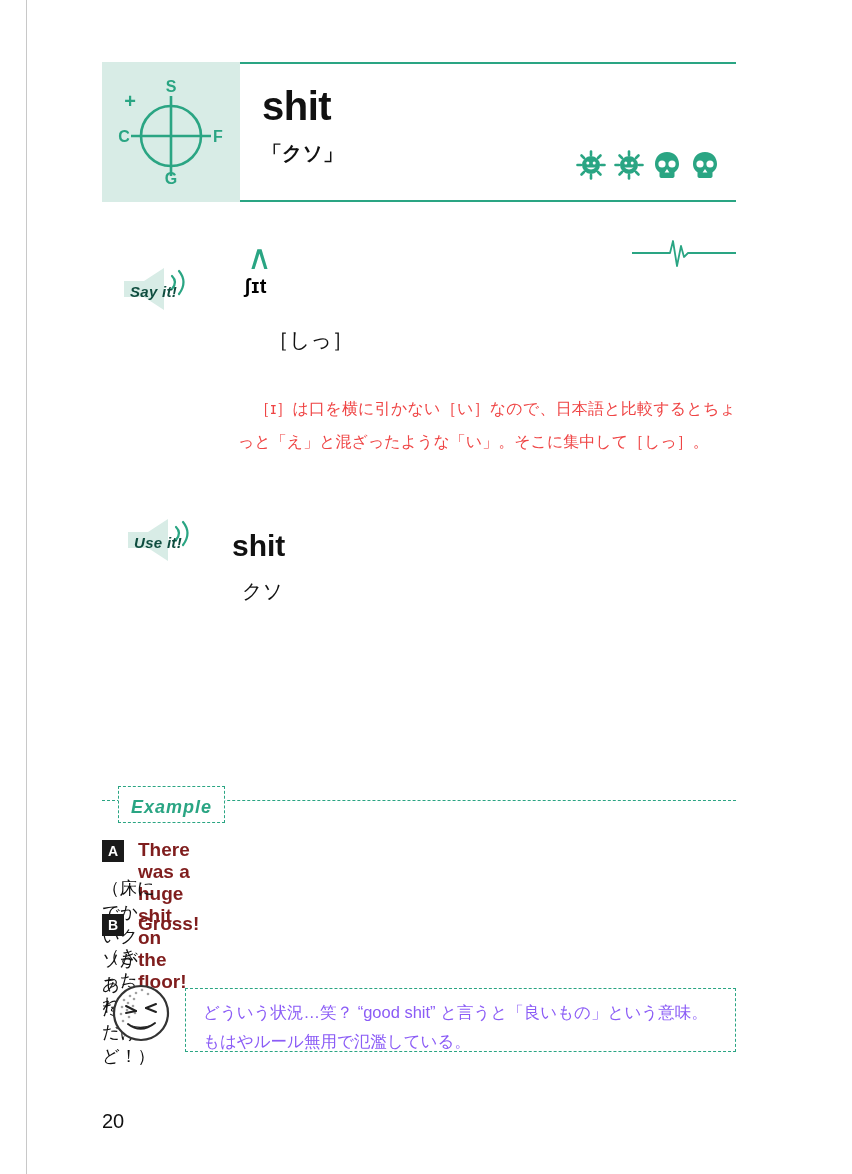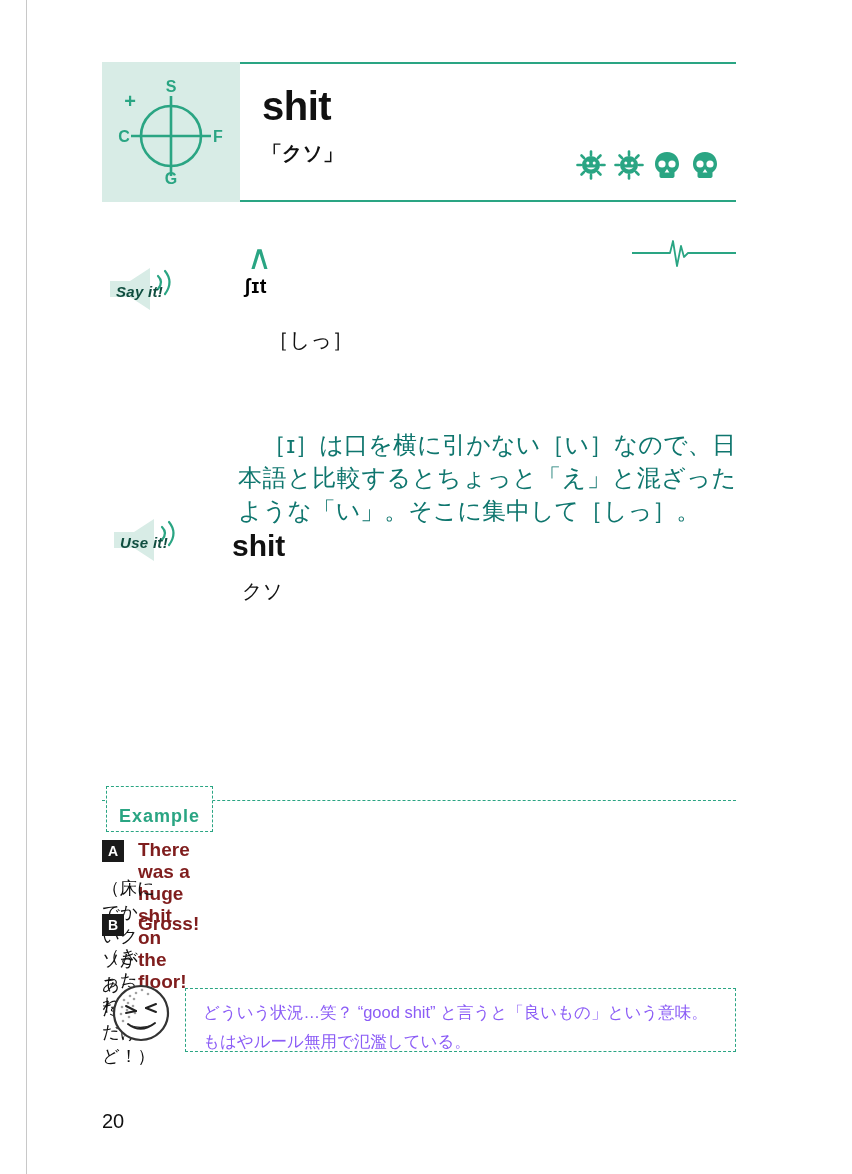--- a/index.html
+++ b/index.html
@@ -84,20 +84,21 @@
     display: flex;
     gap: 8px;
     align-items: center;
   }
 
   
   .sayit-tag, .useit-tag {
     position: absolute;
     width: 96px;
     height: 52px;
+    margin-left: 14px;
   }
   .tag-label {
     position: absolute;
     left: 8px;
     top: 18px;
     font-size: 15px;
     font-weight: bold;
     font-style: italic;
     color: #0f4d3f;
     letter-spacing: 0.3px;
@@ -132,25 +133,24 @@
   .waveline {
     position: absolute;
     left: 632px;
     top: 233px;
     width: 104px;
     height: 40px;
   }
 
   .para {
     position: absolute;
-    font-size: 24px;
+    font-size: 16px;
     line-height: 33px;
-    color: #0f766e;
+    color: #ef4444;
     text-align: justify;
-    margin-top: 36px;
   }
   .para-pron {
     left: 238px;
     top: 392px;
     width: 498px;
   }
   .para-use {
     left: 238px;
     top: 622px;
     width: 498px;
@@ -176,27 +176,28 @@
   
   .example-head {
     position: absolute;
     left: 102px;
     top: 786px;
     width: 634px;
     height: 28px;
   }
   .example-box {
     position: absolute;
-    left: 4px;
+    left: 16px;
     top: 0;
     border: 1.5px dashed #2aa583;
-    padding: 19px 12px 4px 12px;
+    padding: 10px 12px 4px 12px;
     background: #fff;
     font-size: 18px;
     font-weight: bold;
+    font-style: italic;
     color: #2aa583;
     letter-spacing: 1px;
     z-index: 2;
   }
   .example-rule {
     position: absolute;
     left: 0;
     top: 14px;
     width: 634px;
     border-top: 1.5px dashed #2aa583;

